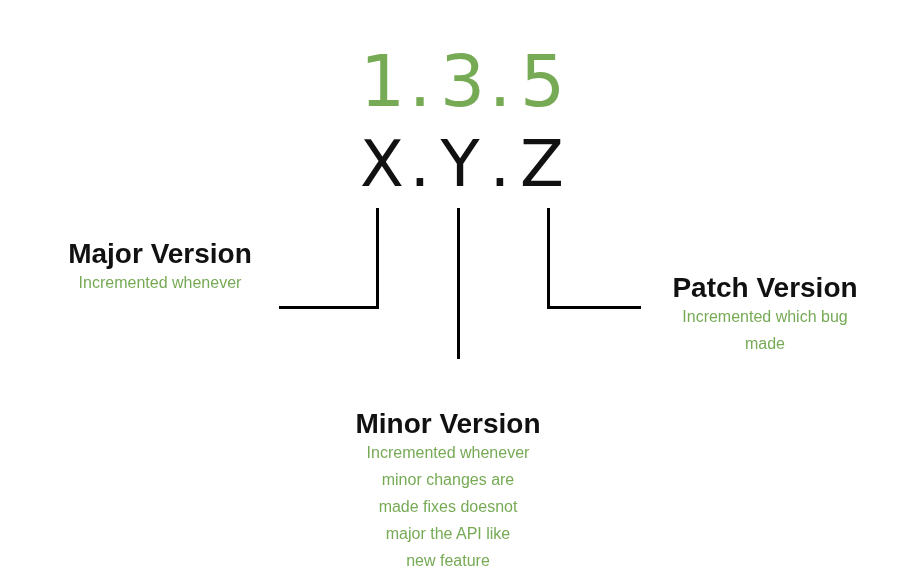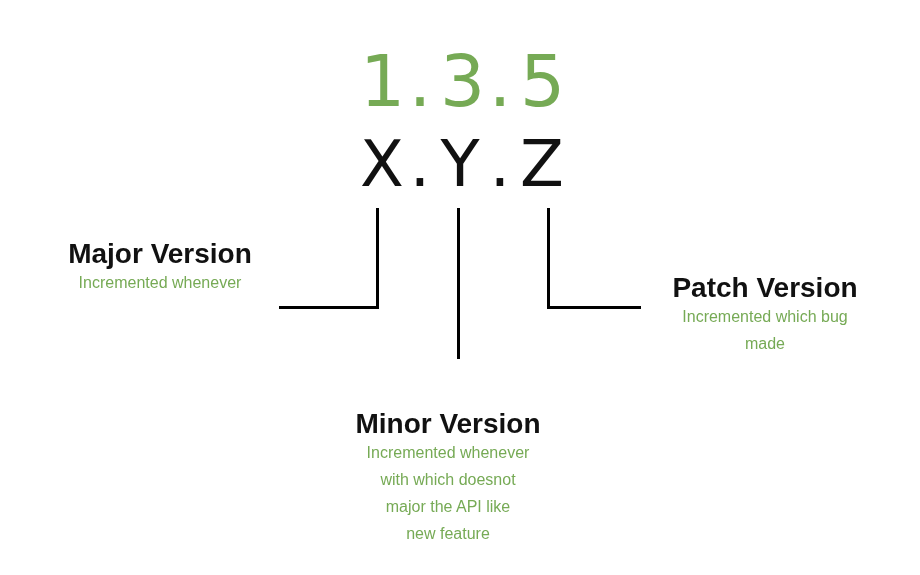--- a/index.html
+++ b/index.html
@@ -108,21 +108,22 @@
     <div class="title">Major Version</div>
     <div class="desc">
         <div>Incremented whenever</div>
       </div>
   </div>
 
   <div class="label-block minor">
     <div class="title">Minor Version</div>
     <div class="desc">
         <div>Incremented whenever</div>
-        <div>with which doesnot</div>
+        <div>minor changes are</div>
+        <div>made fixes doesnot</div>
         <div>major the API like</div>
         <div>new feature</div>
       </div>
   </div>
 
   <div class="label-block patch">
     <div class="title">Patch Version</div>
     <div class="desc">
         <div>Incremented which bug</div>
         <div>made</div>

